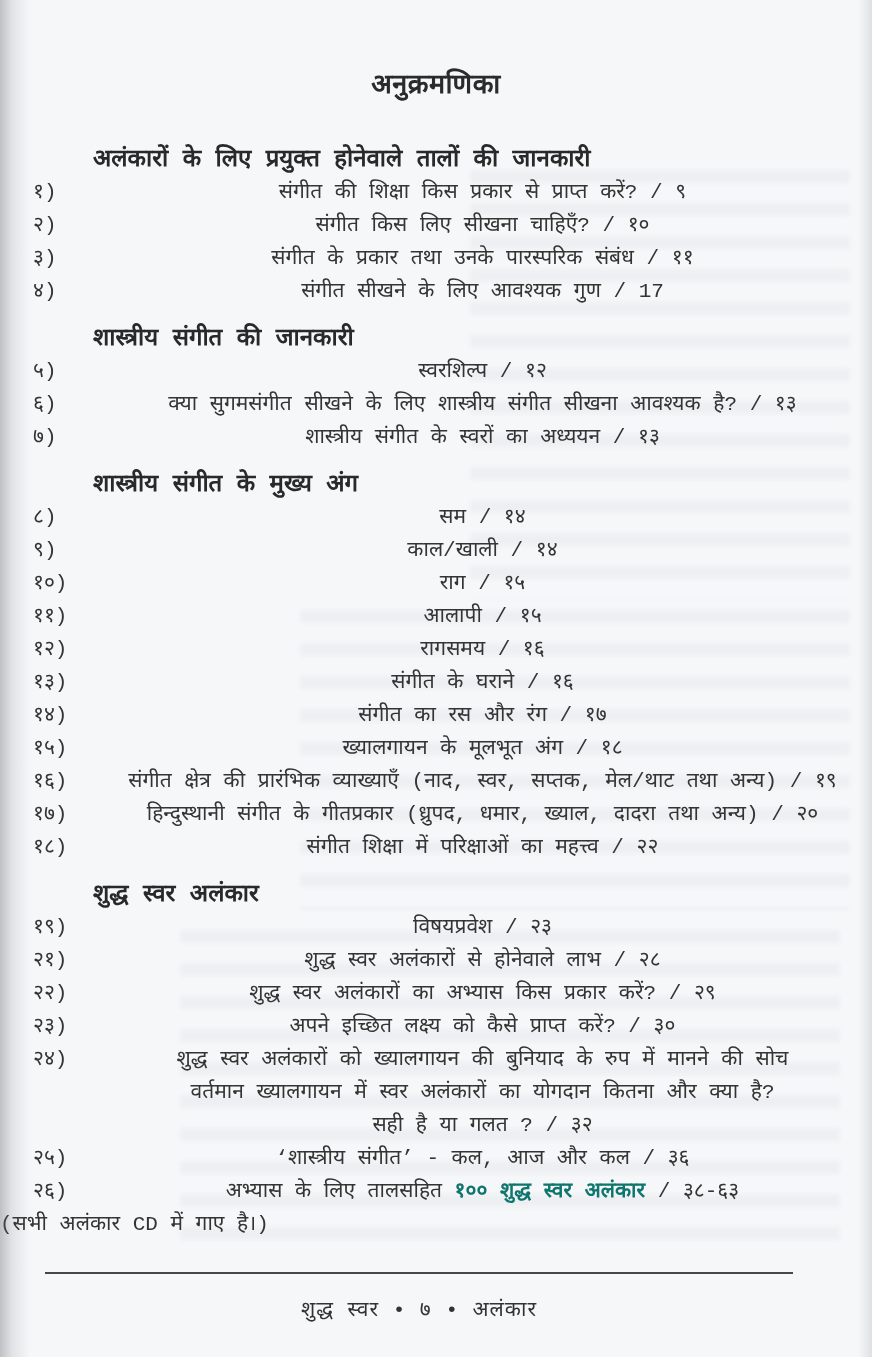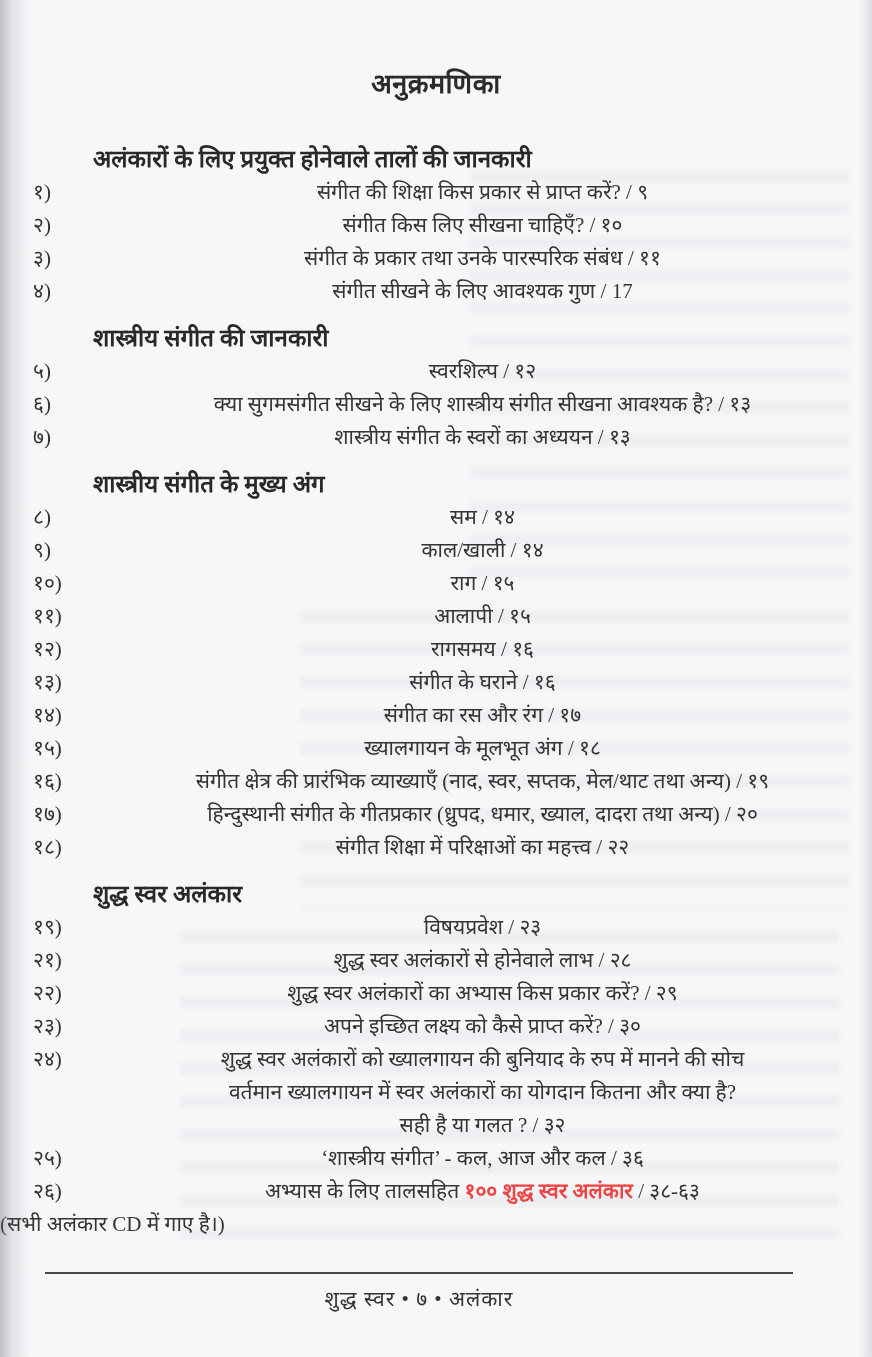--- a/index.html
+++ b/index.html
@@ -7,21 +7,21 @@
     padding: 0;
     background: #e9eaec;
   }
   .page {
     position: relative;
     width: 872px;
     height: 1357px;
     margin: 0 auto;
     background: #f6f7f9;
     overflow: hidden;
-    font-family: Liberation Serif, serif;
+    font-family: Liberation Mono, monospace;
     color: #343434;
   }
   
   .gutter-shadow {
     position: absolute; left: 0; top: 0; bottom: 0; width: 30px;
     background: linear-gradient(90deg, rgba(100,103,112,0.38), rgba(100,103,112,0.14) 40%, rgba(100,103,112,0));
     z-index: 3; pointer-events: none;
   }
   .edge-shadow-right {
     position: absolute; right: 0; top: 0; bottom: 0; width: 14px;
@@ -64,39 +64,39 @@
   .sec-heading:first-child { margin-top: 42px; }
   .item {
     display: flex;
     padding-left: 33px;
     font-size: 21px;
     line-height: 33px;
   }
   .num { flex: 0 0 60px; width: 60px; }
   .txt { flex: 1 1 auto; min-width: 0; text-align: center; }
   .line { white-space: nowrap; }
-  .line .b { font-weight: 700; color: #ef4444; }
+  .line .b { font-weight: 700; color: #0f766e; }
   .cd-note {
     position: relative; z-index: 2;
     text-align: left;
     font-size: 21px;
     line-height: 33px;
     margin-right: 60px;
   }
   .page-footer {
     position: absolute; z-index: 2;
     left: 45px; top: 1272px; width: 748px;
     text-align: center;
   }
   .footer-rule {
     border-top: 2px solid #474747;
     height: 0;
   }
   .footer-text {
-    padding-top: 10px;
+    padding-top: 20px;
     font-size: 21px;
     color: #333333;
     letter-spacing: 1px;
   }
 </style>
 </head>
 <body>
 
 <div class="page">
   <div class="gutter-shadow"></div>

